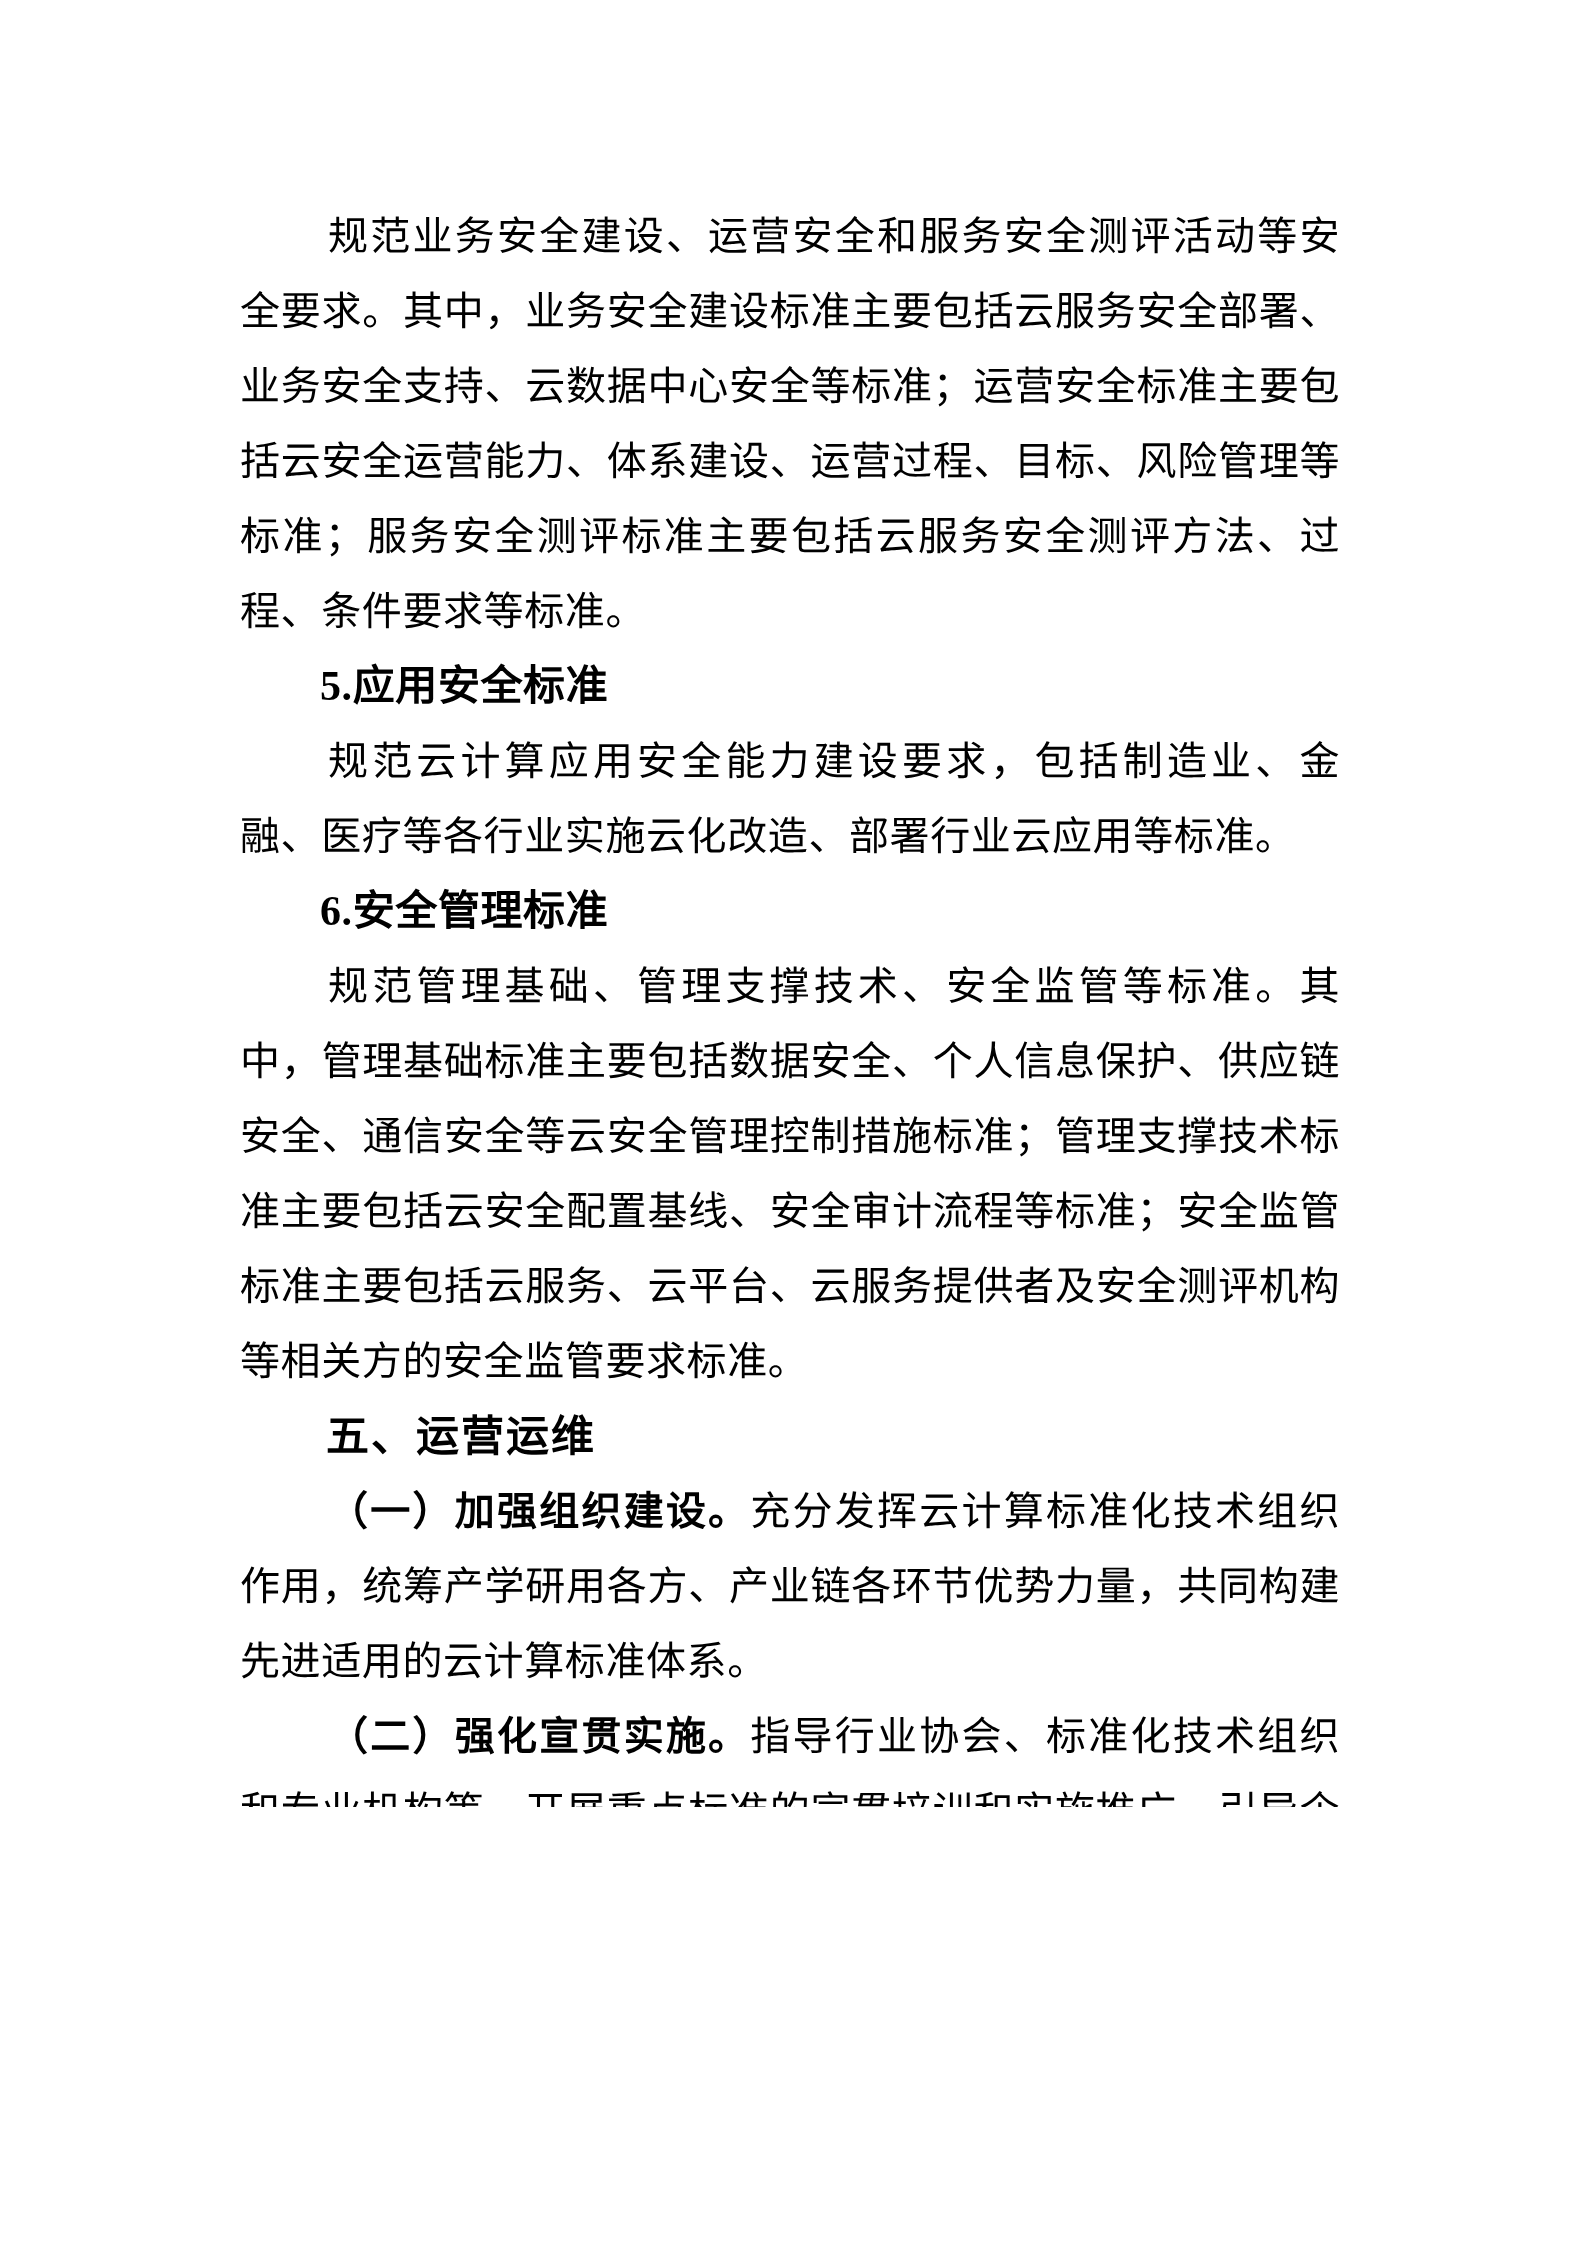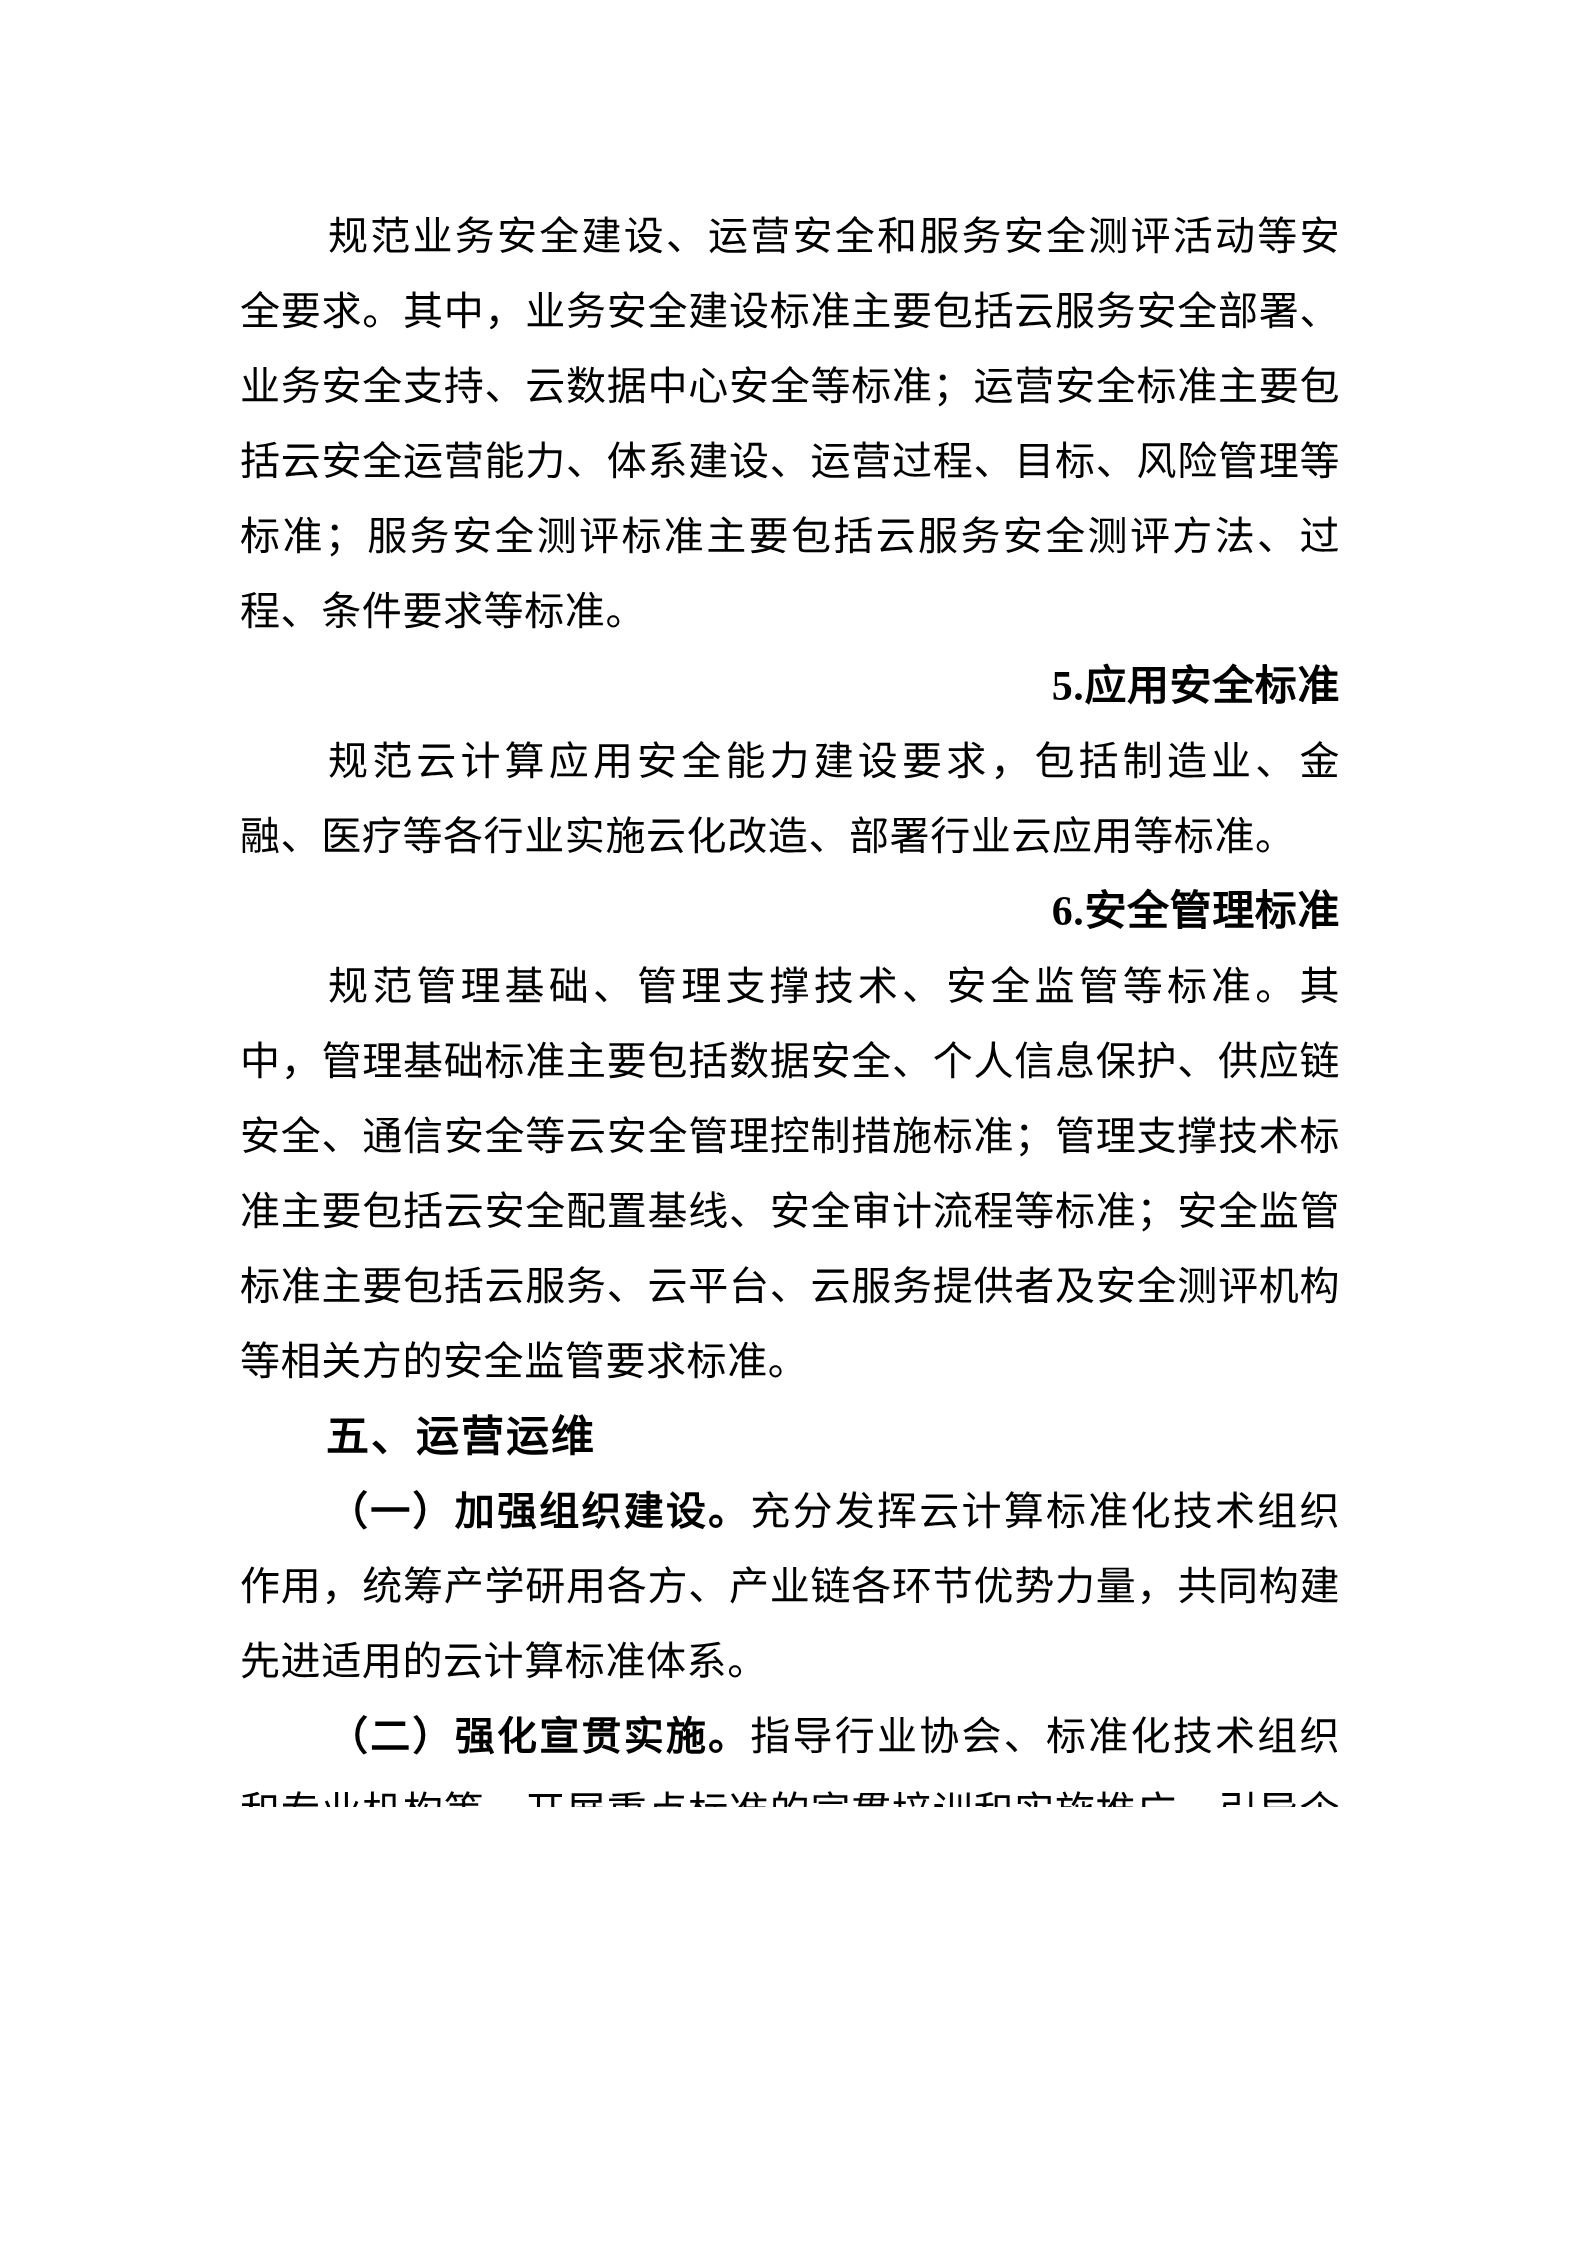--- a/index.html
+++ b/index.html
@@ -38,21 +38,20 @@
     text-indent: 88px;
     font-weight: normal;
   }
   .num-heading {
     margin: 0;
     font-size: 42px;
     font-weight: bold;
     line-height: 75px;
     text-indent: 80px;
     font-family: "Liberation Serif", serif;
-    text-align: right;
   }
   .section-heading {
     margin: 0;
     font-size: 43px;
     font-weight: bold;
     line-height: 75px;
     text-indent: 86px;
     letter-spacing: 2px;
     font-family: "Liberation Sans", sans-serif;
   }

